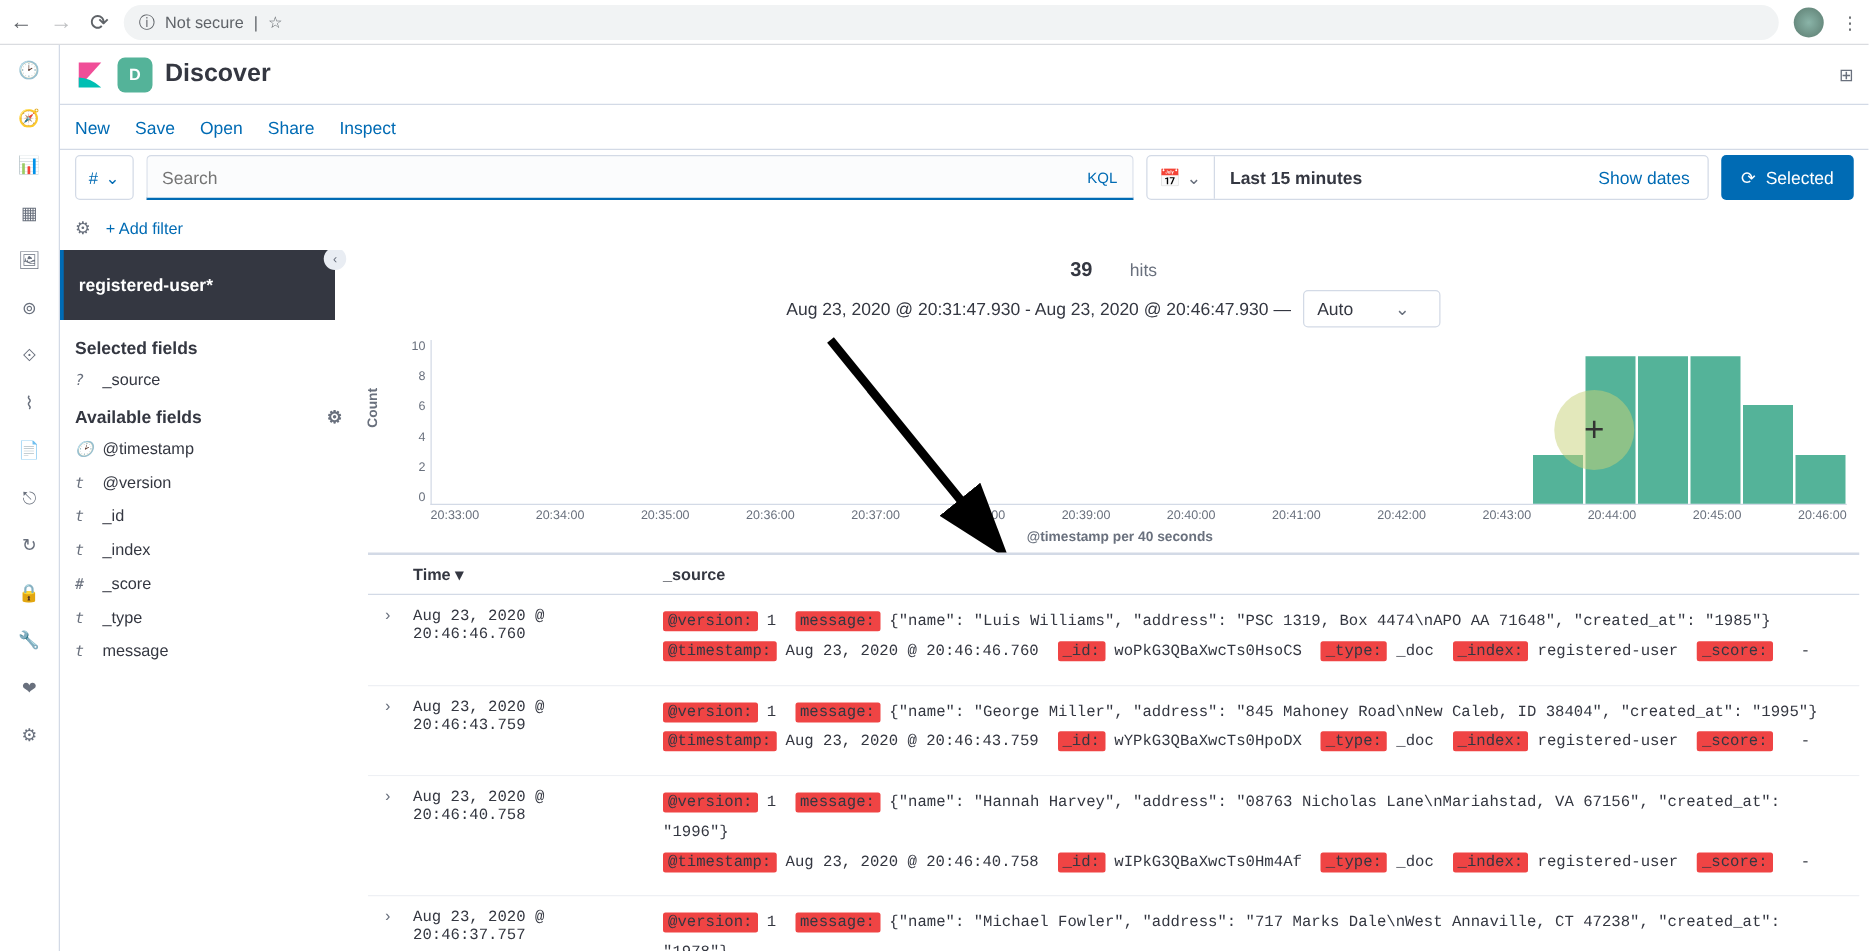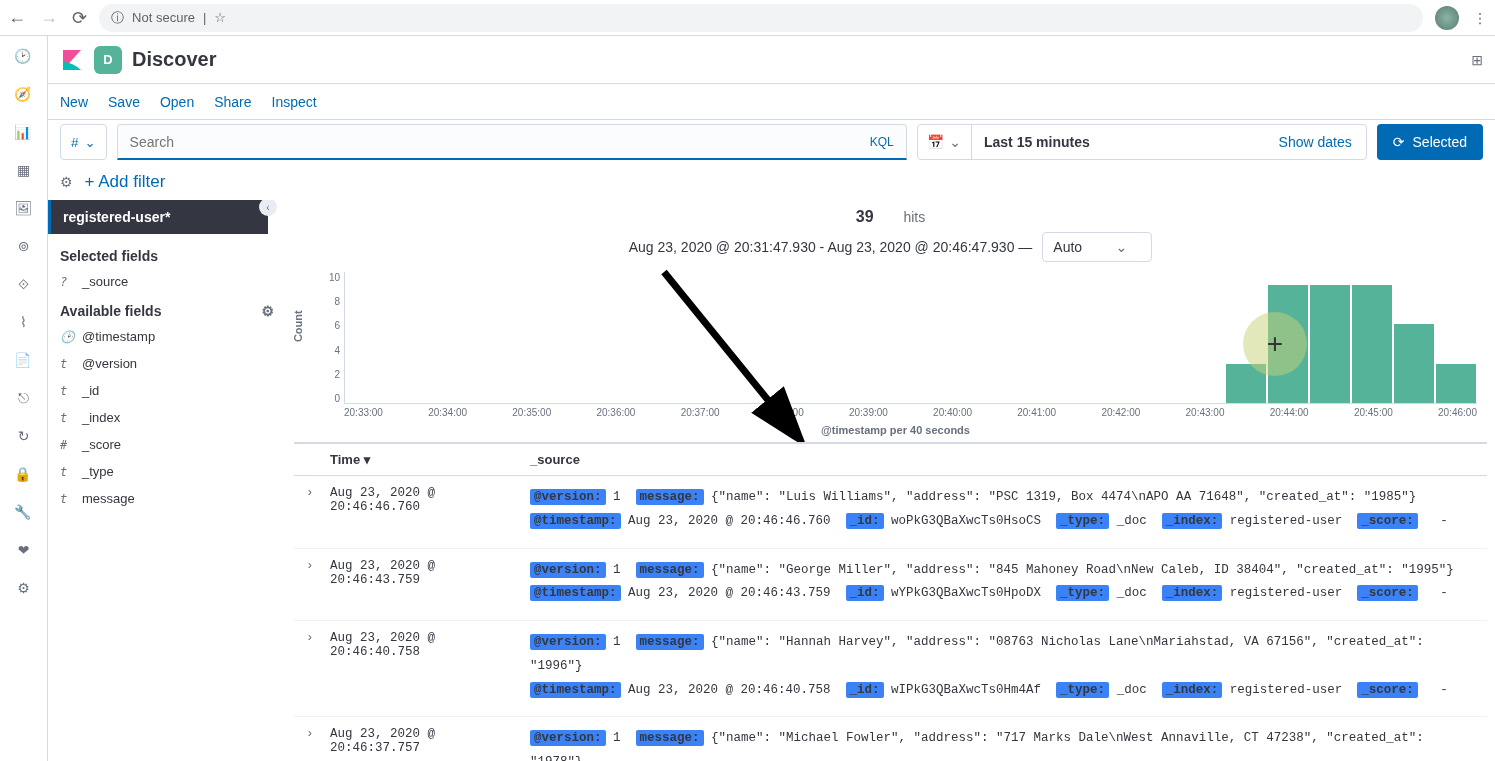--- a/index.html
+++ b/index.html
@@ -44,28 +44,28 @@
     .kql-label { color: #006bb4; font-size: 12px; }
     .date-picker { height: 36px; border: 1px solid #d3dae6; border-radius: 4px; display: flex; align-items: center; background: #fff; min-width: 450px; }
     .date-cal { padding: 0 10px; border-right: 1px solid #d3dae6; height: 100%; display: flex; align-items: center; color: #69707d; gap: 4px; }
     .date-text { padding: 0 12px; flex: 1; font-weight: bold; }
     .show-dates { padding: 0 14px; color: #006bb4; cursor: pointer; }
     .refresh-btn { height: 36px; background: #006bb4; color: #fff; border: none; border-radius: 4px; padding: 0 16px; display: flex; align-items: center; gap: 8px; cursor: pointer; font-size: 14px; }
     
     
     .filter-row { height: 36px; display: flex; align-items: center; padding: 0 12px; gap: 12px; color: #006bb4; }
     .gear-icon { color: #69707d; }
-    .add-filter { cursor: pointer; font-size: 17px; }
+    .add-filter { cursor: pointer; font-size: 13px; }
     
     
     .content { flex: 1; display: flex; overflow: hidden; }
     
     
     .sidebar { width: 238px; display: flex; flex-direction: column; }
-    .index-pattern { background: #343741; color: #fff; border-left: 3px solid #006bb4; padding: 9px 12px; font-size: 14px; font-weight: 600; margin: 0 0 6px 0; }
+    .index-pattern { background: #343741; color: #fff; border-left: 3px solid #006bb4; padding: 20px 12px; font-size: 14px; font-weight: 600; margin: 0 0 6px 0; }
     .collapse-circle { width: 18px; height: 18px; border-radius: 50%; background: #e9edf3; position: relative; left: -9px; margin-top: -2px; display:flex;align-items:center;justify-content:center;color:#69707d;font-size:10px; }
     .fields-header { padding: 8px 12px 4px; font-size: 14px; font-weight: 700; display:flex; justify-content:space-between; align-items:center; }
     .field-list { list-style: none; }
     .field-item { padding: 6px 12px; display: flex; align-items: center; gap: 8px; font-size: 13px; cursor: pointer; }
     .field-type { width: 14px; font-style: italic; color: #69707d; font-size: 12px; font-family: monospace; }
     
     
     .results { flex: 1; overflow: auto; padding: 0 8px; position: relative; }
     .hits-header { text-align: center; padding: 8px 0 2px; }
     .hits-count { font-weight: 700; font-size: 16px; }
@@ -89,21 +89,21 @@
     .doc-table { border-top: 2px solid #d3dae6; }
     .table-header { display: flex; padding: 8px 12px; font-weight: 700; font-size: 13px; border-bottom: 1px solid #d3dae6; }
     .col-expand { width: 24px; }
     .col-time { width: 200px; }
     .col-source { flex: 1; }
     .table-row { display: flex; padding: 10px 12px 14px; border-bottom: 1px solid #eef0f4; font-family: "Courier New", monospace; font-size: 12.5px; }
     .table-row:nth-child(odd) { background: #fff; }
     .expand-toggle { width: 24px; color: #69707d; cursor: pointer; }
     .time-cell { width: 200px; }
     .source-cell { flex: 1; line-height: 1.9; word-break: break-word; }
-    .field-tag { background: #3b82f6; padding: 1px 4px; border-radius: 2px; font-weight: bold; }
+    .field-tag { background: #ef4444; padding: 1px 4px; border-radius: 2px; }
     
     svg { display: block; }
   </style>
 </head>
 <body>
 
 <div class="browser-chrome">
   <div class="nav-arrows">
     <span>←</span>
     <span style="opacity:.4">→</span>

